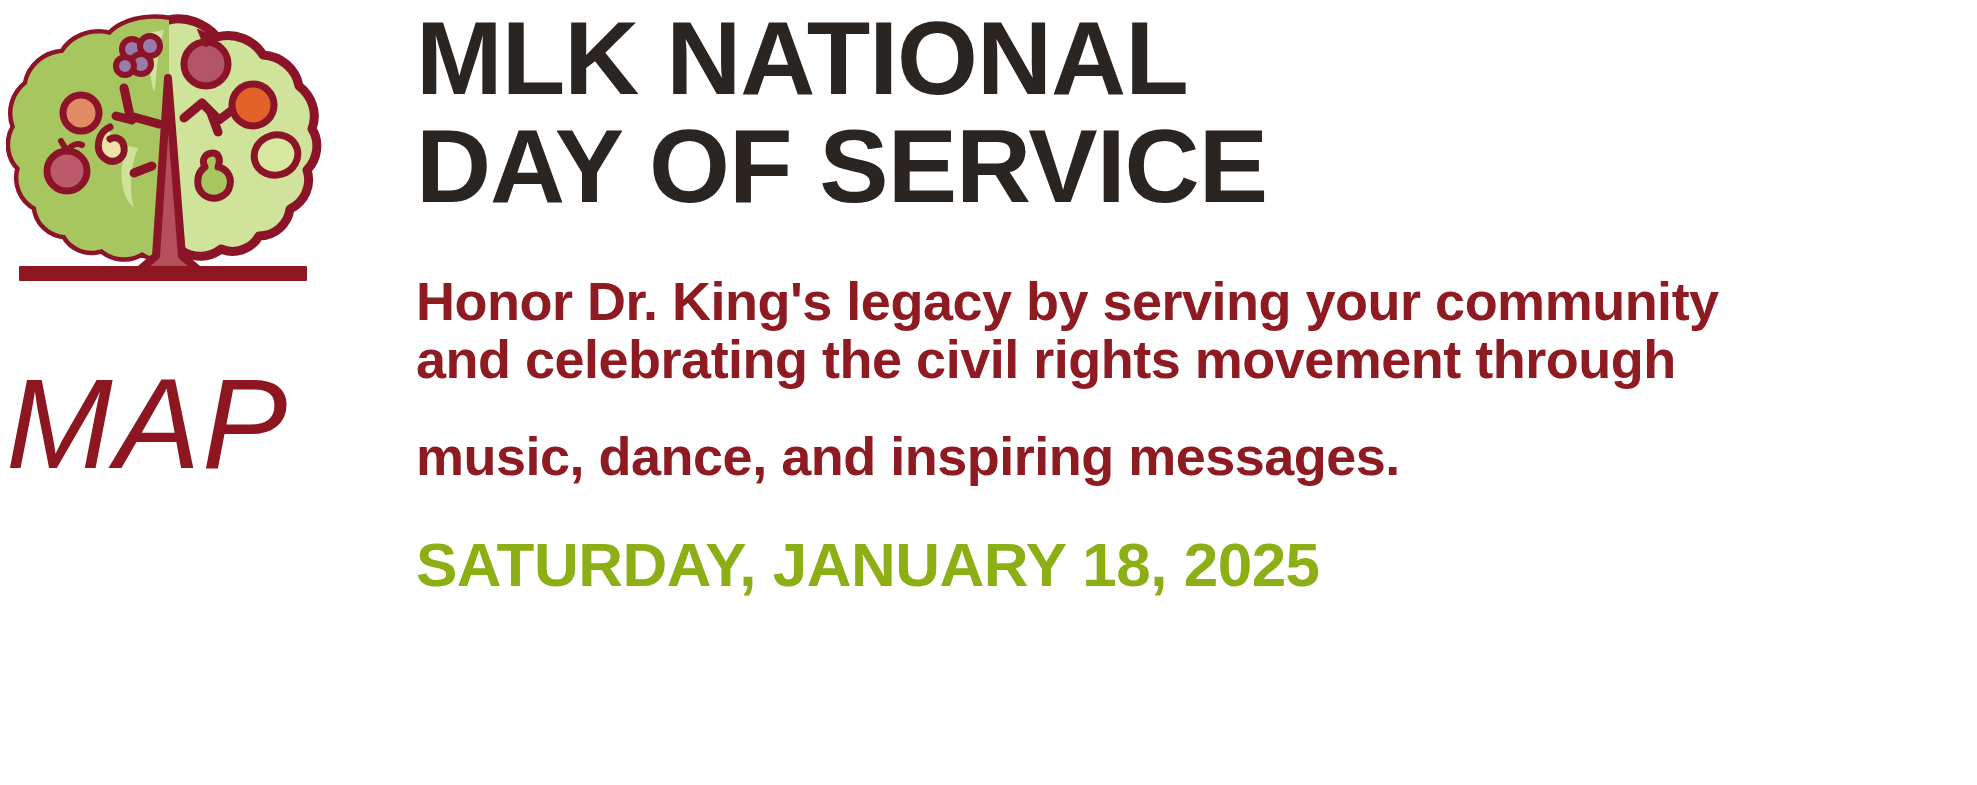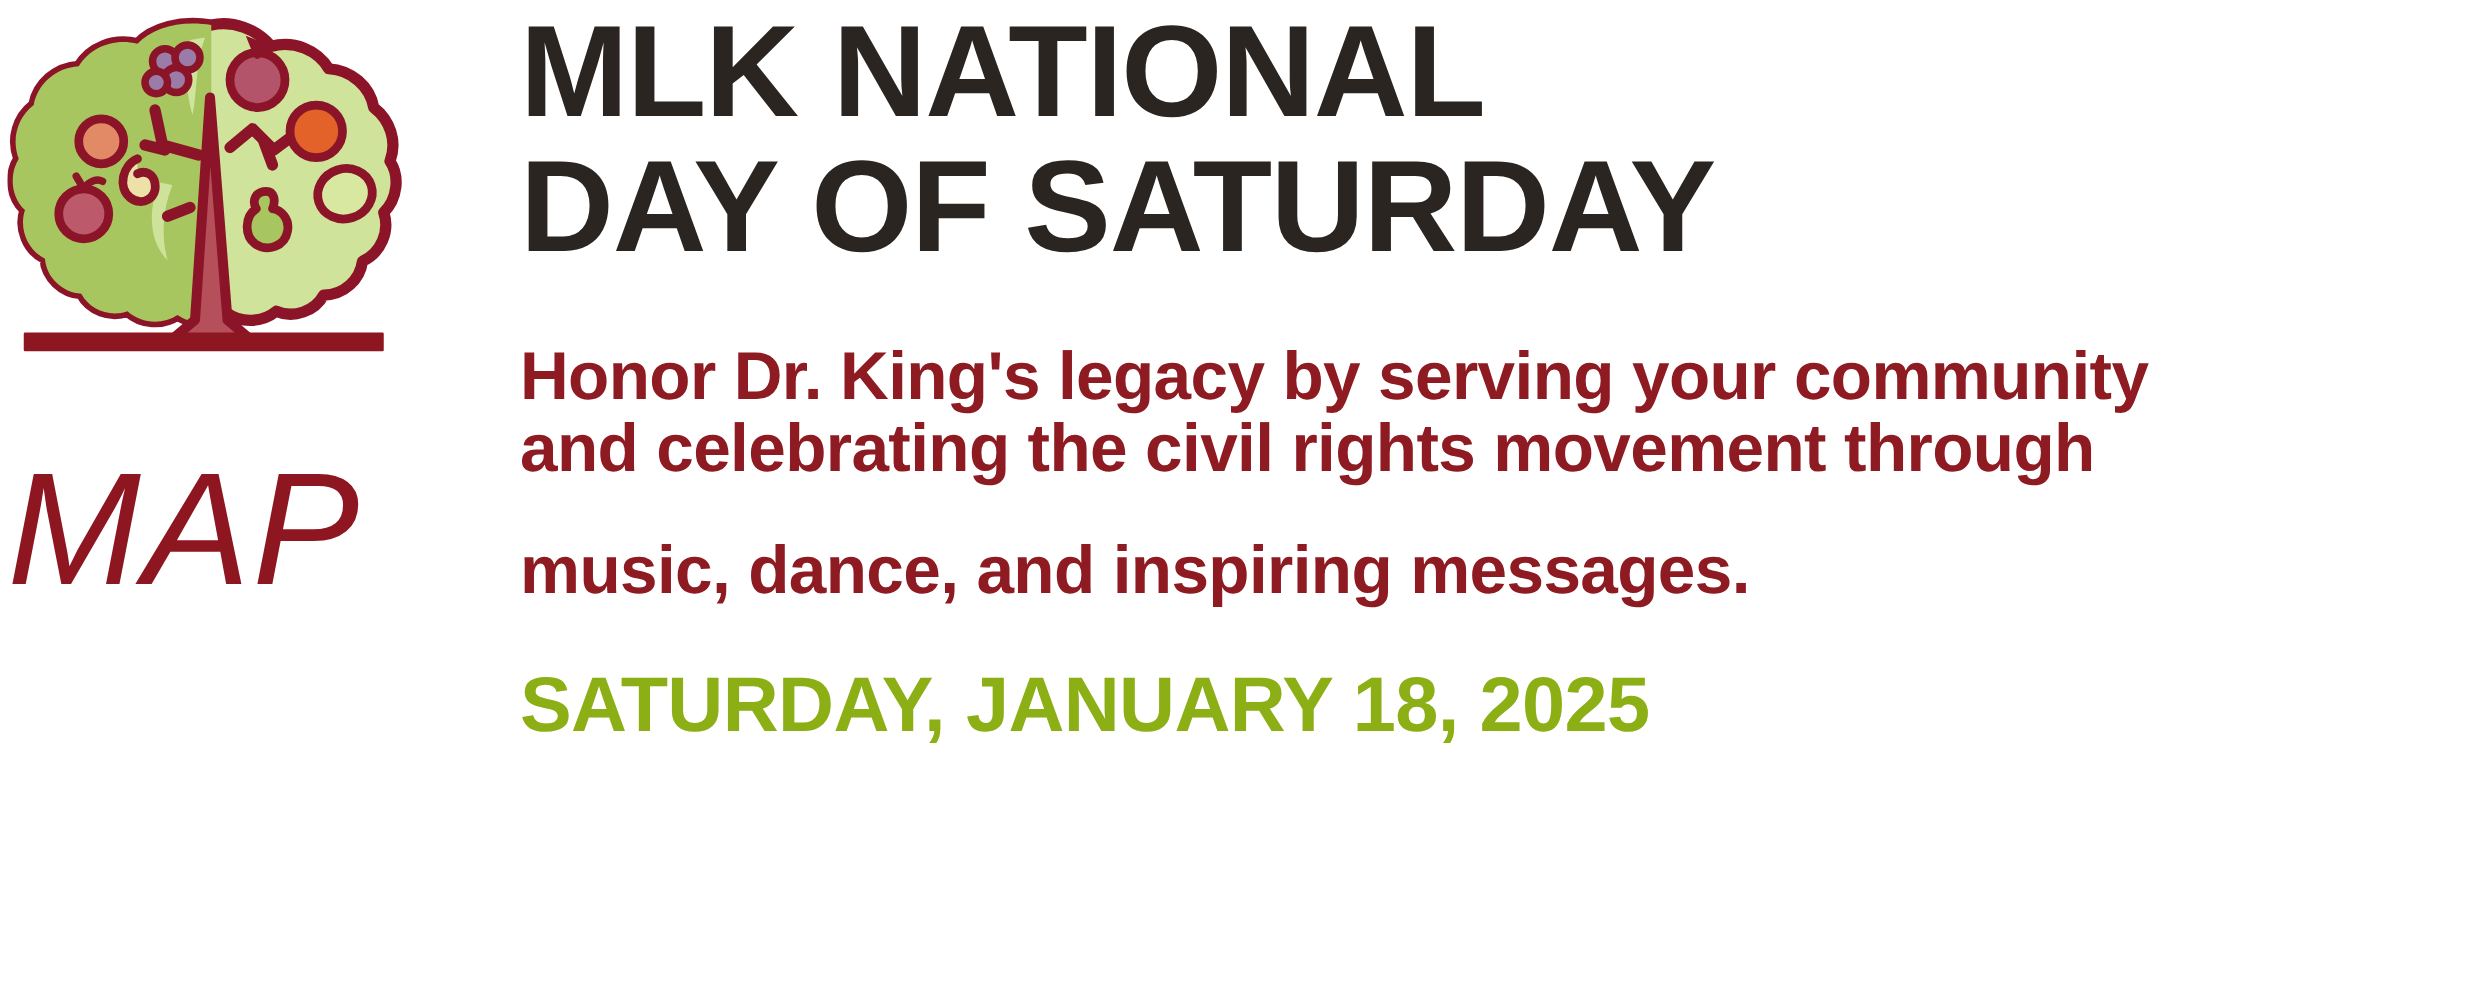--- a/index.html
+++ b/index.html
@@ -191,21 +191,21 @@
       </g>
     </svg>
 
     <div class="logo-wordmark">MAP</div>
   </div>
 
   <div class="content">
 
     <div class="headline headline-1">MLK NATIONAL</div>
 
-    <div class="headline headline-2">DAY OF SATURDAY</div>
+    <div class="headline headline-2">DAY OF SERVICE</div>
 
     <div class="tagline tagline-1">Honor Dr. King's legacy by serving your community</div>
 
     <div class="tagline tagline-2">and celebrating the civil rights movement through</div>
 
     <div class="tagline tagline-3">music, dance, and inspiring messages.</div>
 
 
     <div class="calltoaction cta-2">SATURDAY, JANUARY 18, 2025</div>
 

